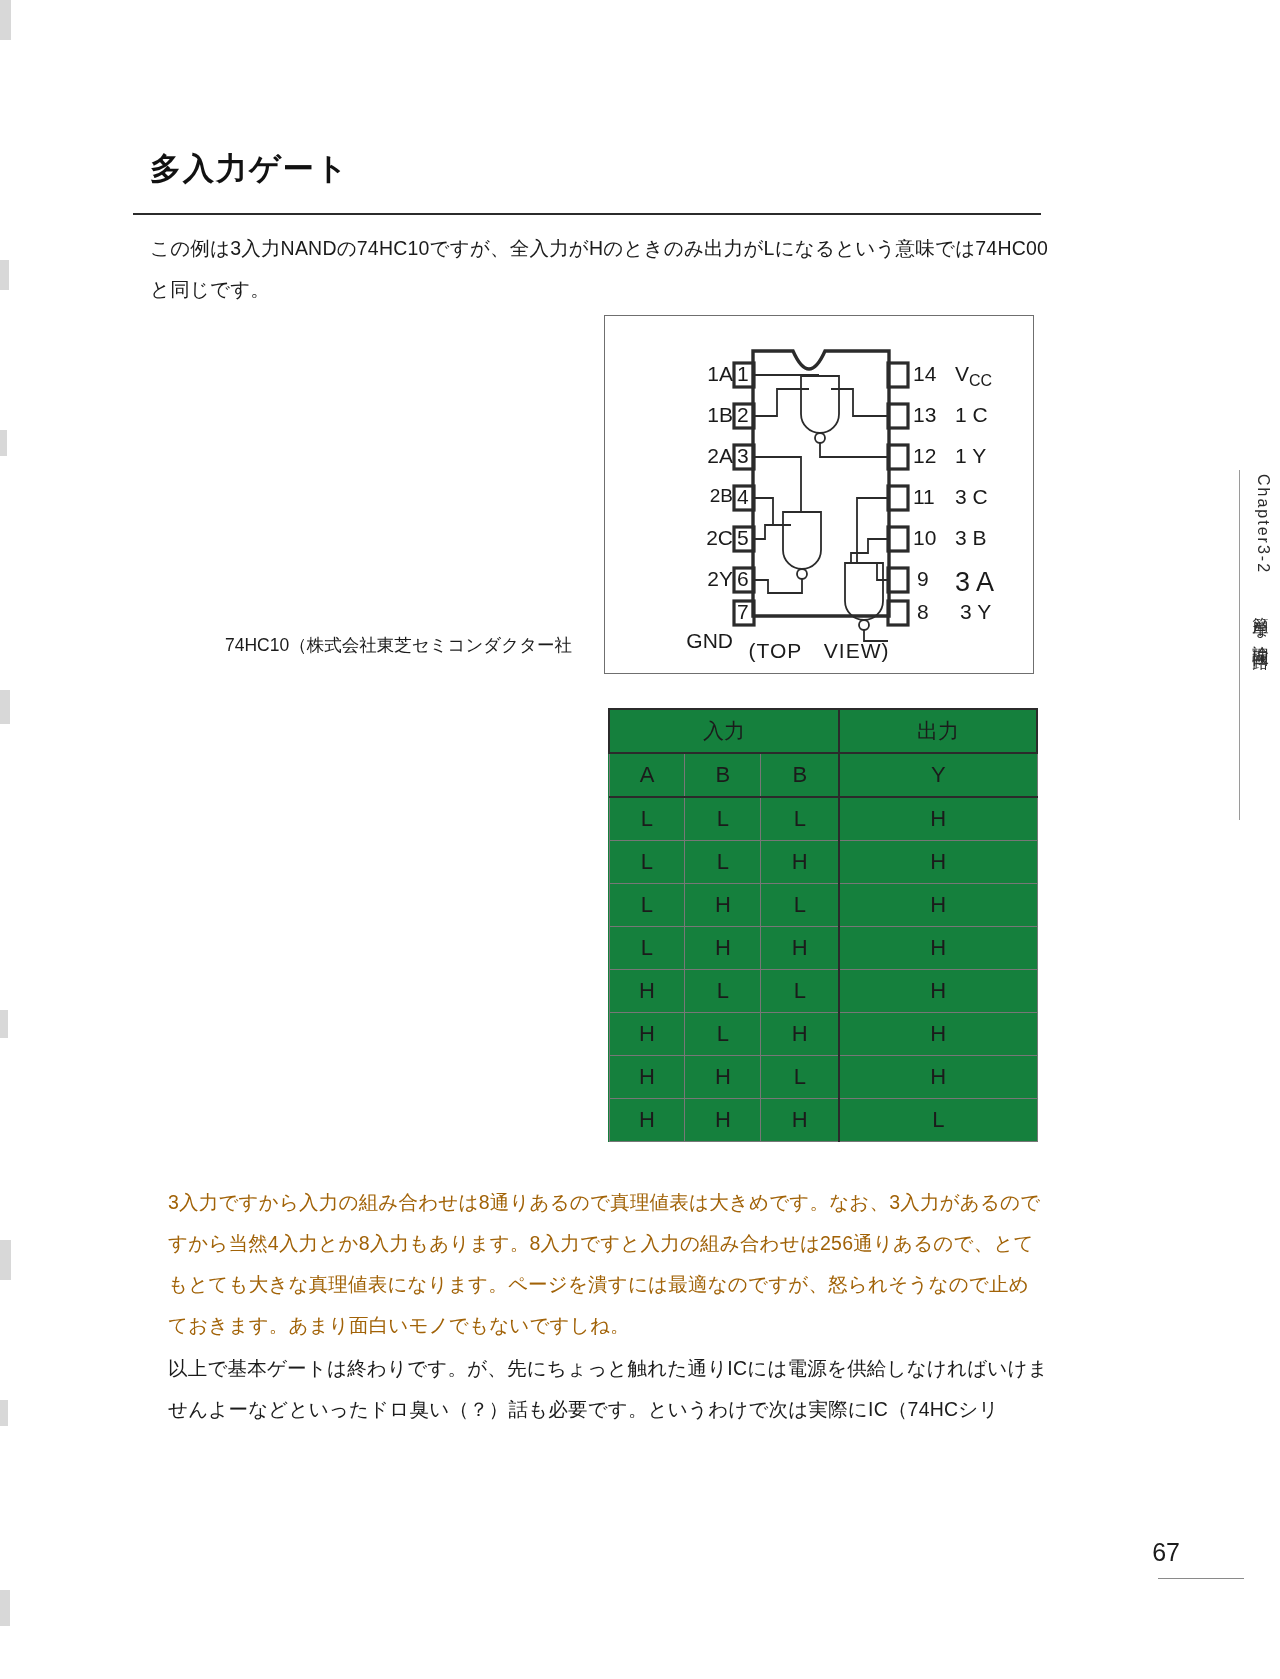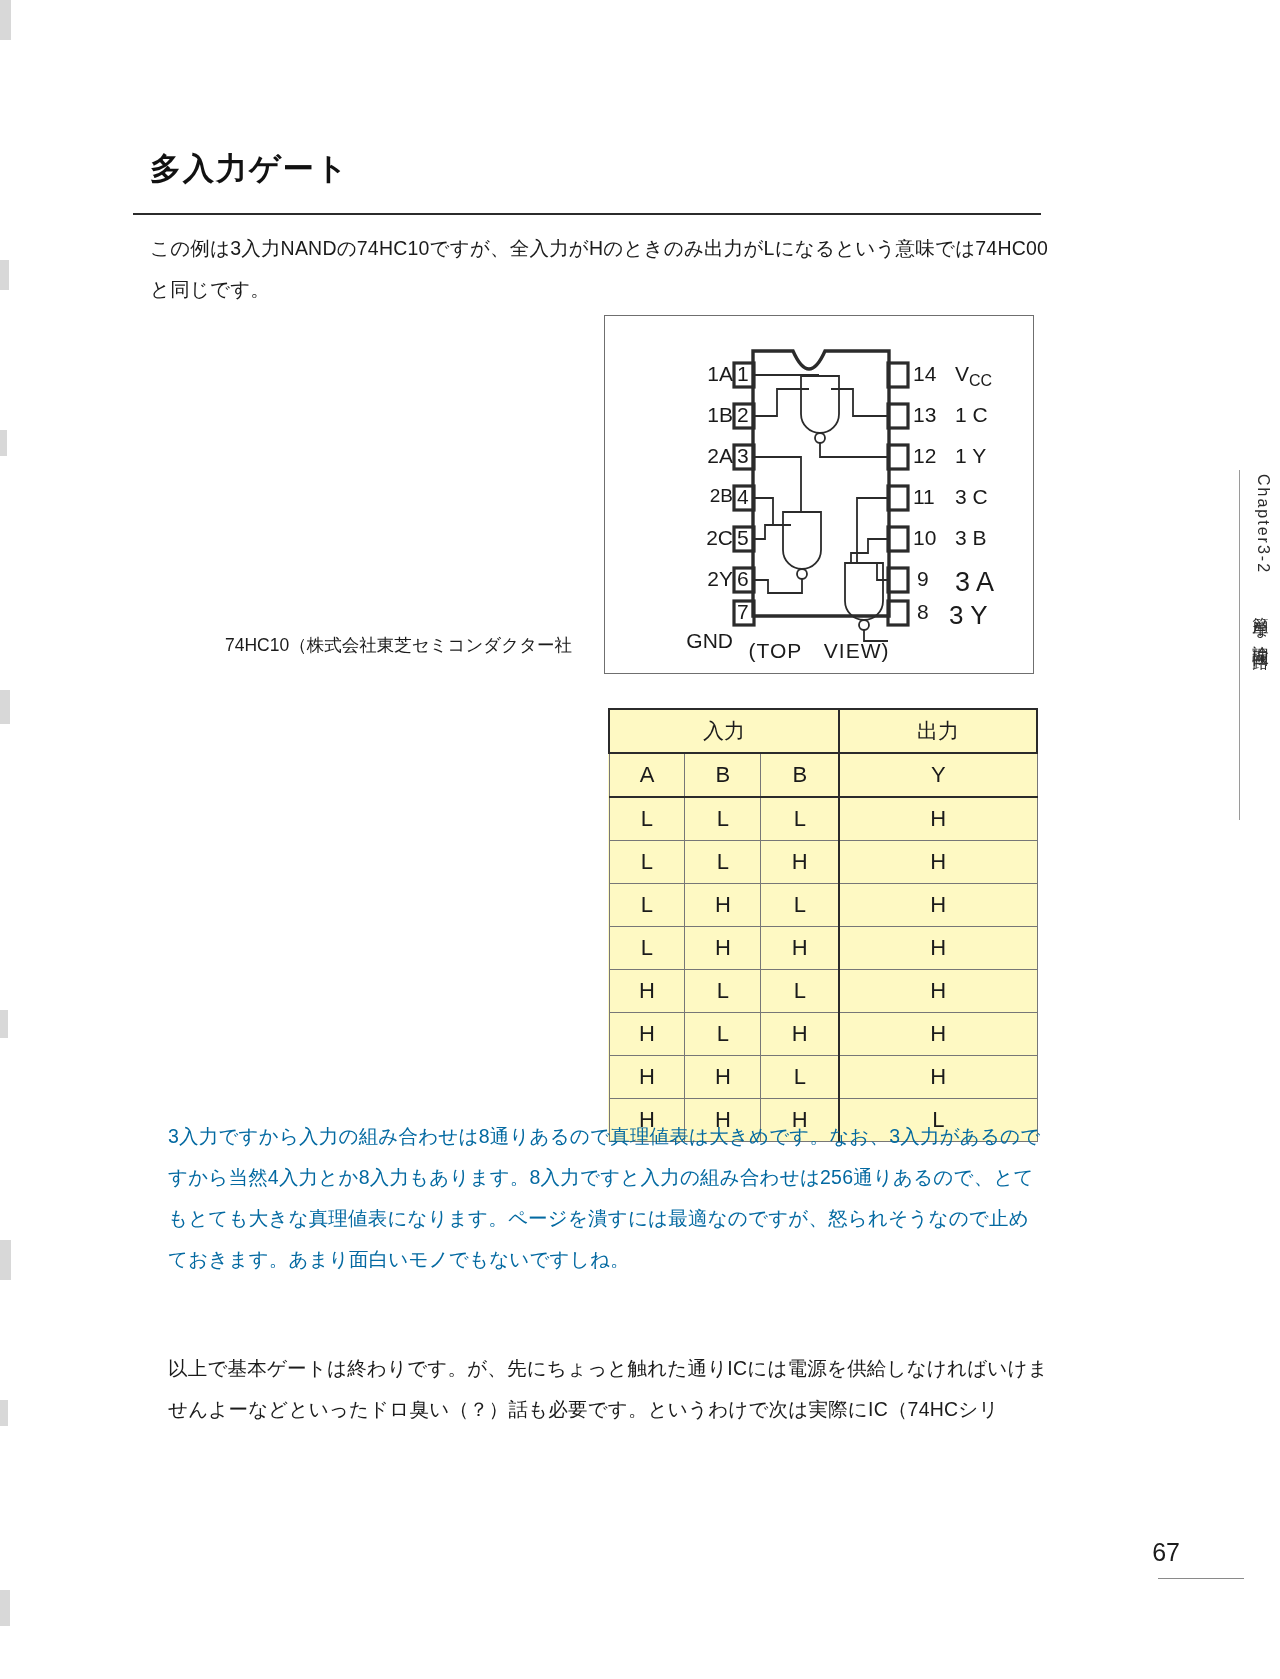--- a/index.html
+++ b/index.html
@@ -48,40 +48,40 @@
   
   .figcap{
     position:absolute;left:225px;top:630px;width:360px;
     font-size:17.5px;line-height:31px;color:#1b1b1b;
   }
 
   
   .ttable{
     position:absolute;left:608px;top:708px;width:430px;
     border-collapse:collapse;
-    background:#fef9c3;
+    background:#15803d;
   }
   .ttable td,.ttable th{
     border:1px solid #777;
     text-align:center;
     font-weight:normal;
     font-size:22px;
     color:#1b1b1b;
     height:42px;
     padding:0;
   }
   .ttable .outer{border:2px solid #2b2b2b;}
   .ttable thead tr:first-child th{font-size:21px;height:42px;}
   .ttable .sep{border-bottom:2px solid #2b2b2b;}
   .ttable .vsepr{border-right:2px solid #2b2b2b;}
 
   
   .body1{
-    position:absolute;left:168px;top:1116px;width:880px;
-    font-size:19.5px;line-height:41px;color:#0369a1;letter-spacing:0.2px;
+    position:absolute;left:168px;top:1182px;width:880px;
+    font-size:19.5px;line-height:41px;color:#a16207;letter-spacing:0.2px;
   }
   .body2{
     position:absolute;left:168px;top:1348px;width:890px;
     font-size:19.5px;line-height:41px;color:#1b1b1b;letter-spacing:0.2px;
   }
 
   
   .chaptab{
     position:absolute;right:0;top:470px;width:42px;height:350px;
   }
@@ -273,21 +273,21 @@
         <div style="position:absolute;left:312px;top:251px;width:32px;font-size:21px;">
           <span>9</span>
         </div>
         <div style="position:absolute;left:350px;top:251px;font-size:27px;">
           <span>3 A</span>
         </div>
 
         <div style="position:absolute;left:312px;top:284px;width:32px;font-size:21px;">
           <span>8</span>
         </div>
-        <div style="position:absolute;left:344px;top:284px;font-size:26px;">
+        <div style="position:absolute;left:355px;top:284px;font-size:21px;">
           <span>3 Y</span>
         </div>
       </div>
 
       <div class="topview">(TOP　VIEW)</div>
     </div>
   </div>
 
   <div class="figcap">
     <div>74HC10（株式会社東芝セミコンダクター社</div>

